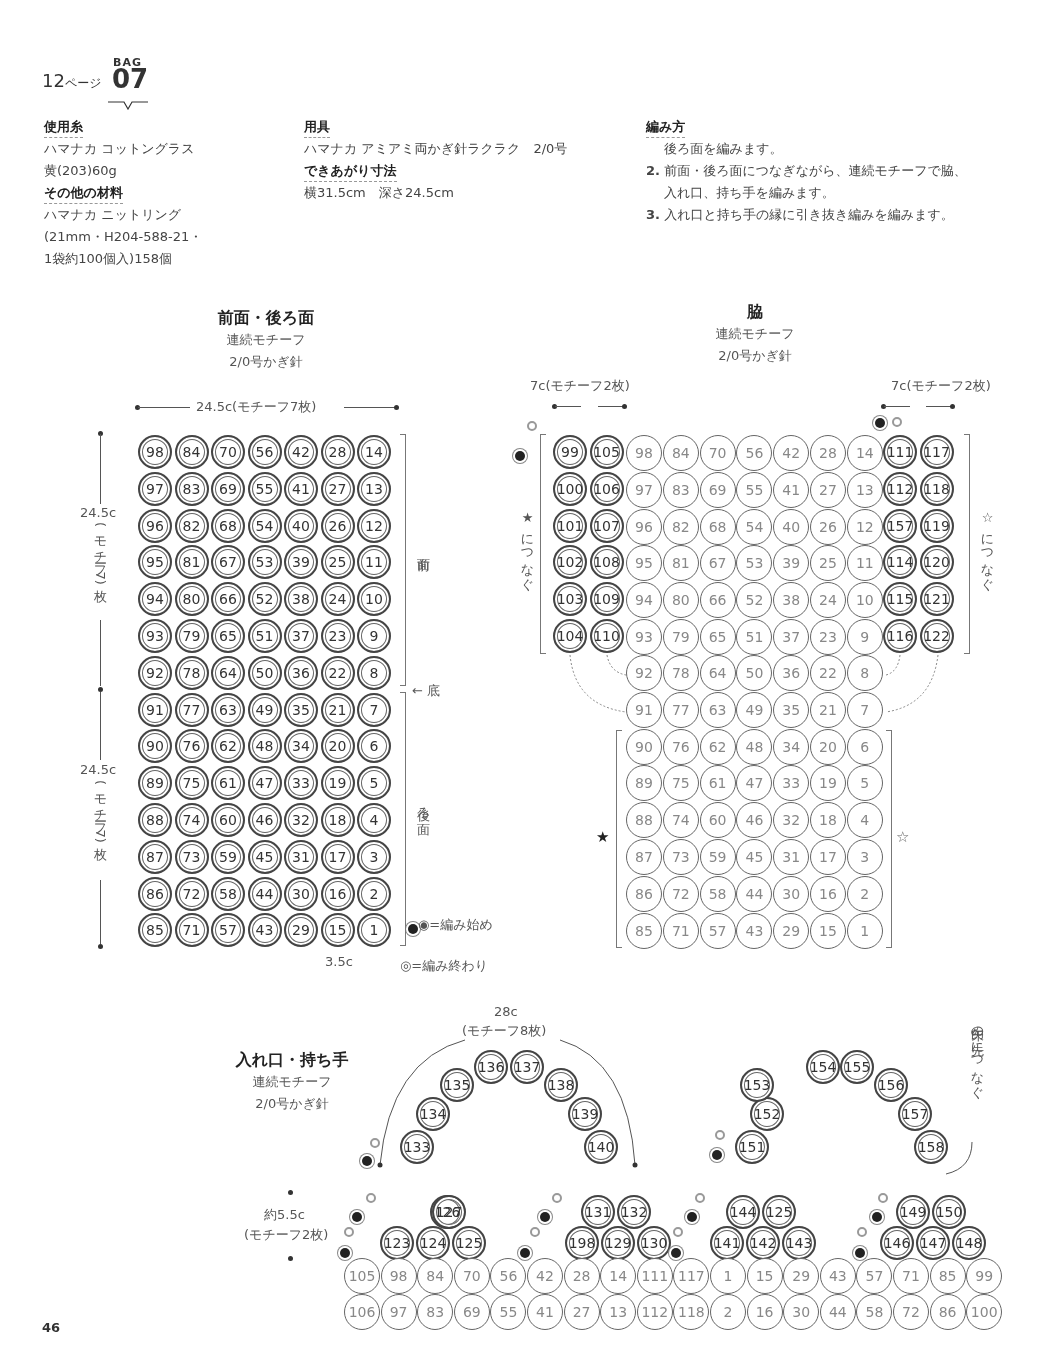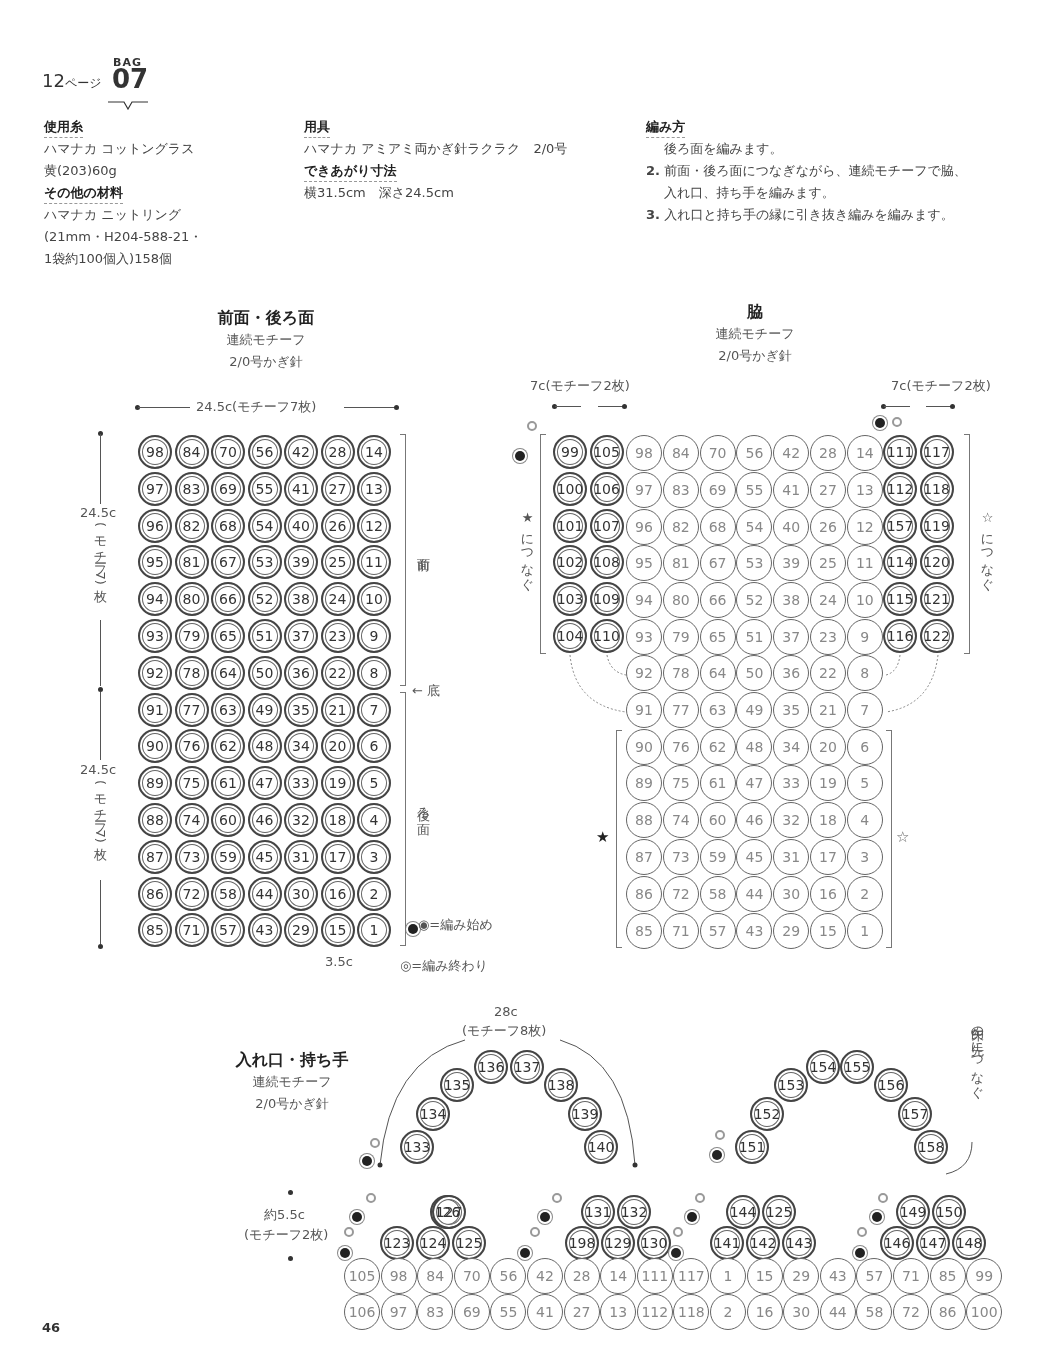--- a/index.html
+++ b/index.html
@@ -393,21 +393,21 @@
     <div class="ring" style="left: 400px; top: 1130px;">133</div>
     <div class="ring" style="left: 416px; top: 1097px;">134</div>
     <div class="ring" style="left: 440px; top: 1068px;">135</div>
     <div class="ring" style="left: 474px; top: 1050px;">136</div>
     <div class="ring" style="left: 510px; top: 1050px;">137</div>
     <div class="ring" style="left: 544px; top: 1068px;">138</div>
     <div class="ring" style="left: 568px; top: 1097px;">139</div>
     <div class="ring" style="left: 584px; top: 1130px;">140</div>
     <div class="ring" style="left: 735px; top: 1130px;">151</div>
     <div class="ring" style="left: 750px; top: 1097px;">152</div>
-    <div class="ring" style="left: 774px; top: 1068px;">153</div>
+    <div class="ring" style="left: 740px; top: 1068px;">153</div>
     <div class="ring" style="left: 806px; top: 1050px;">154</div>
     <div class="ring" style="left: 840px; top: 1050px;">155</div>
     <div class="ring" style="left: 874px; top: 1068px;">156</div>
     <div class="ring" style="left: 898px; top: 1097px;">157</div>
     <div class="ring" style="left: 914px; top: 1130px;">158</div>
     <div class="ring" style="left: 396px; top: 1195px; margin-left: 34px;">126</div>
     <div class="ring" style="left: 432px; top: 1195px;">127</div>
     <div class="ring" style="left: 380px; top: 1226px;">123</div>
     <div class="ring" style="left: 416px; top: 1226px;">124</div>
     <div class="ring" style="left: 452px; top: 1226px;">125</div>

